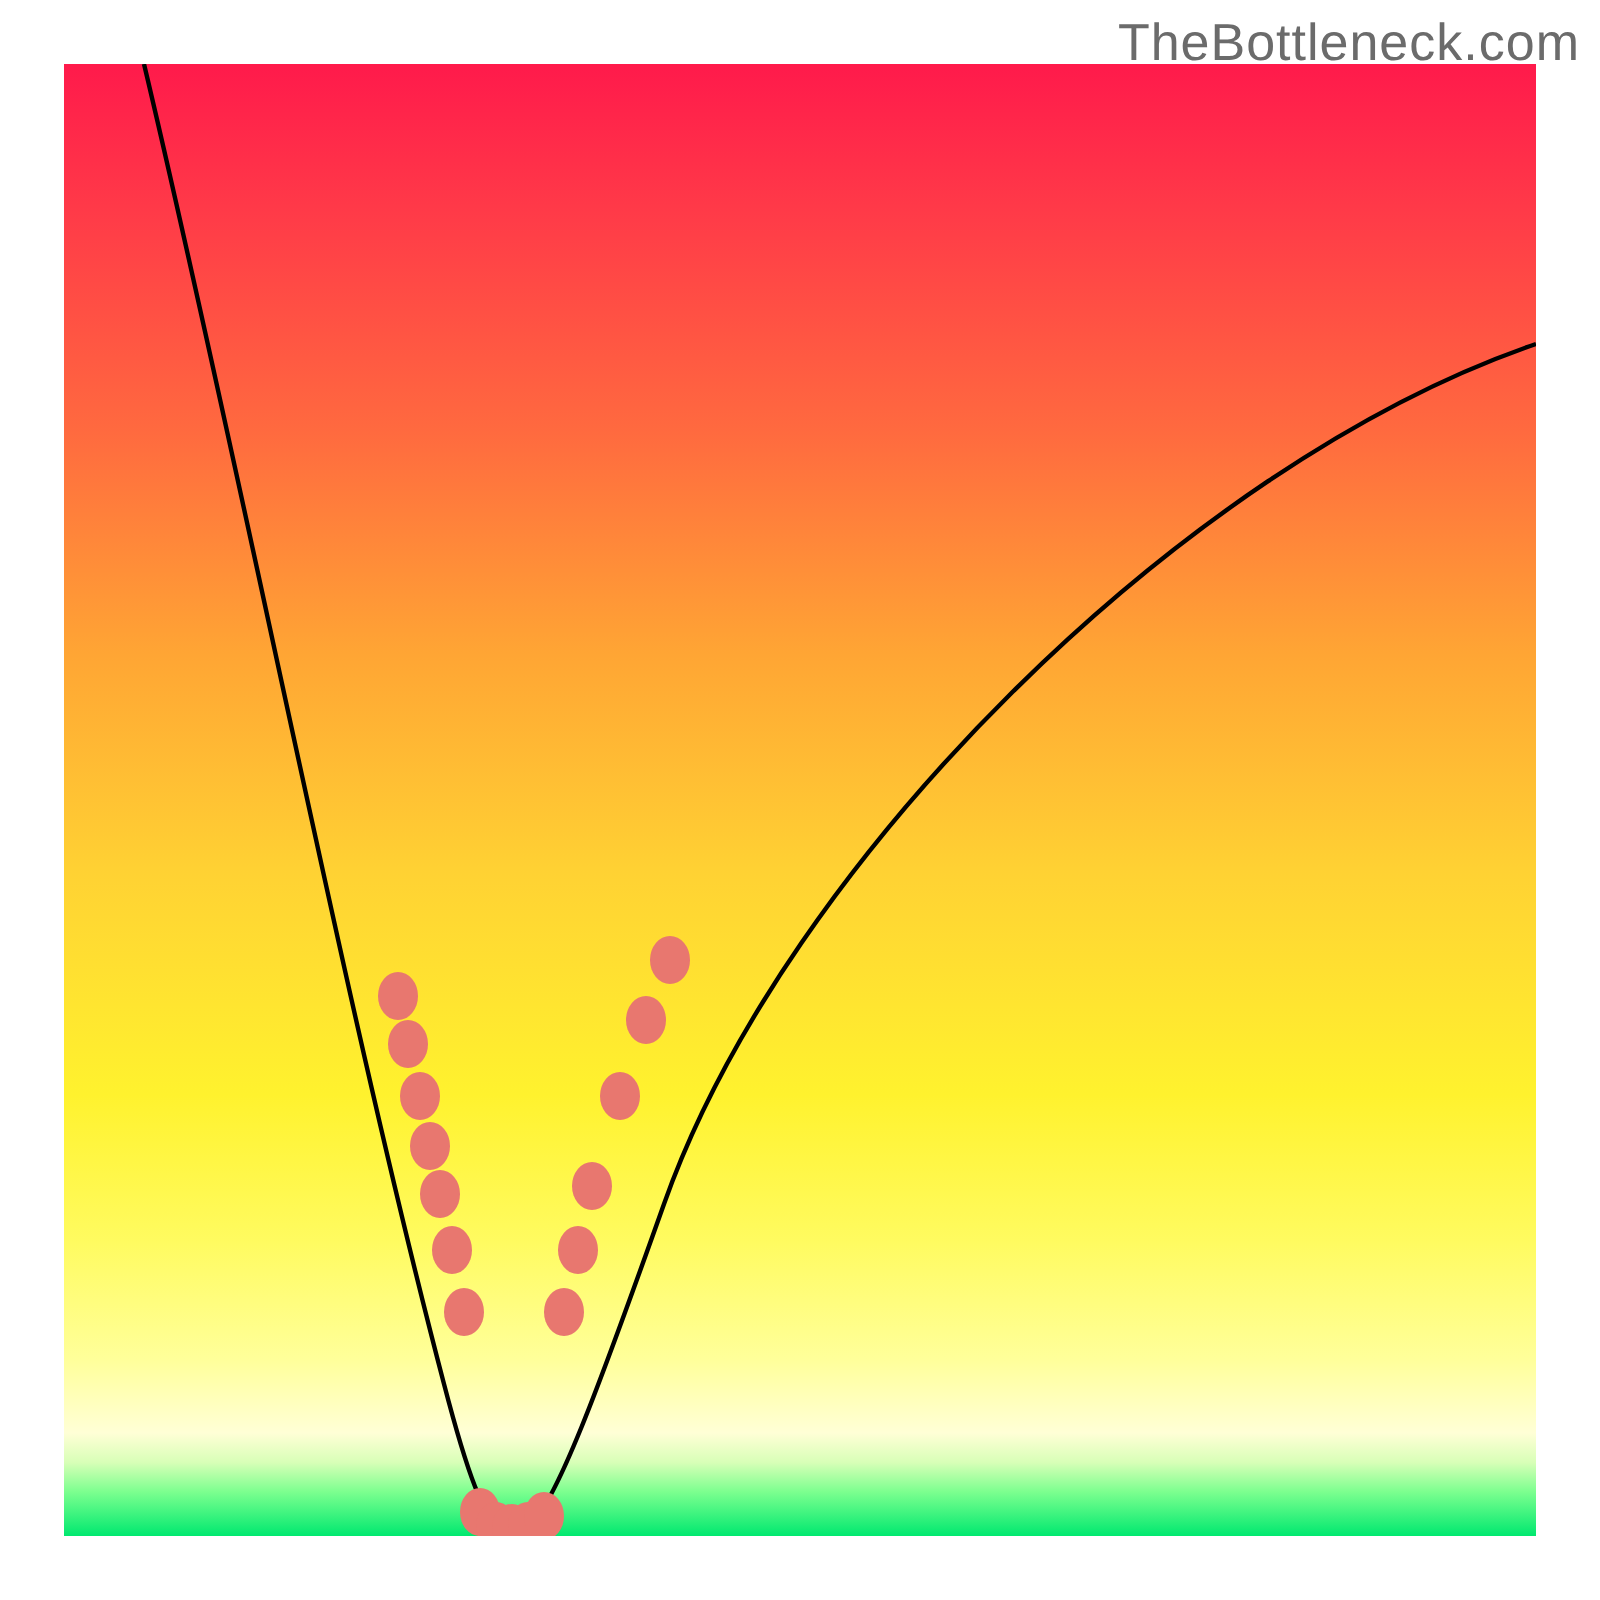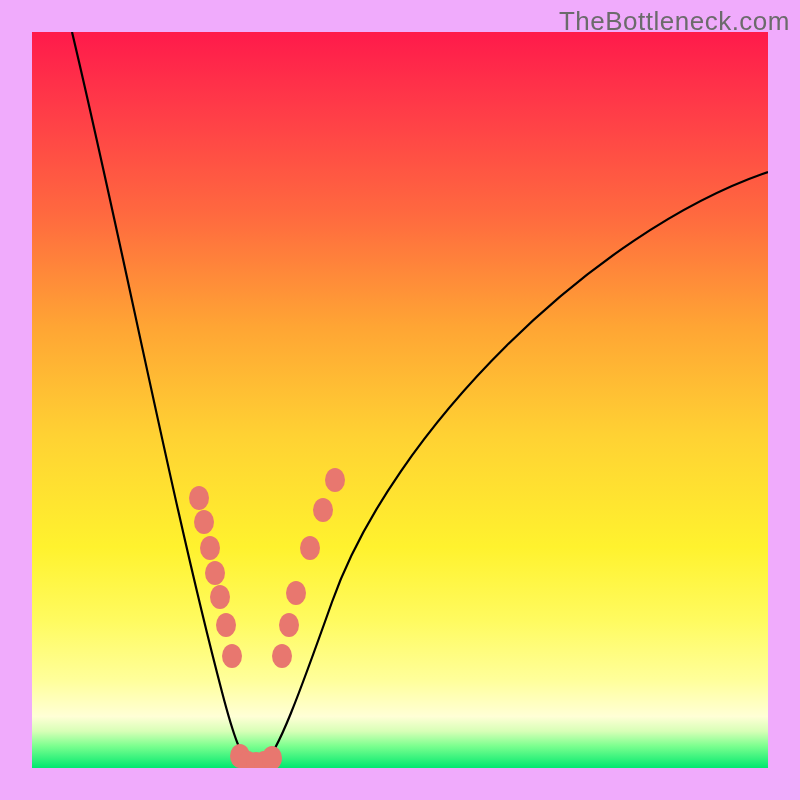--- a/index.html
+++ b/index.html
@@ -10,21 +10,21 @@
     overflow: hidden;
     background: #000;
     font-family: Arial, Helvetica, sans-serif;
   }
   .frame {
     position: absolute;
     left: 0;
     top: 0;
     width: 800px;
     height: 800px;
-    background: #f0abfc;
+    background: #ffffff;
   }
   .plot {
     position: absolute;
     left: 32px;
     top: 32px;
     width: 736px;
     height: 736px;
     background: linear-gradient(to bottom,
       #ff1a4b 0%,
       #ff3a48 10%,

